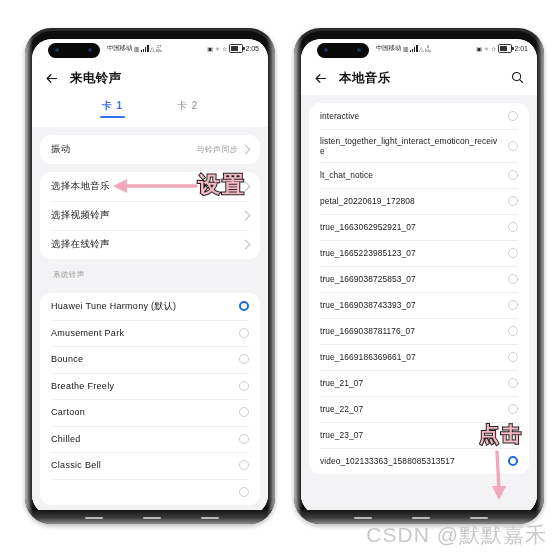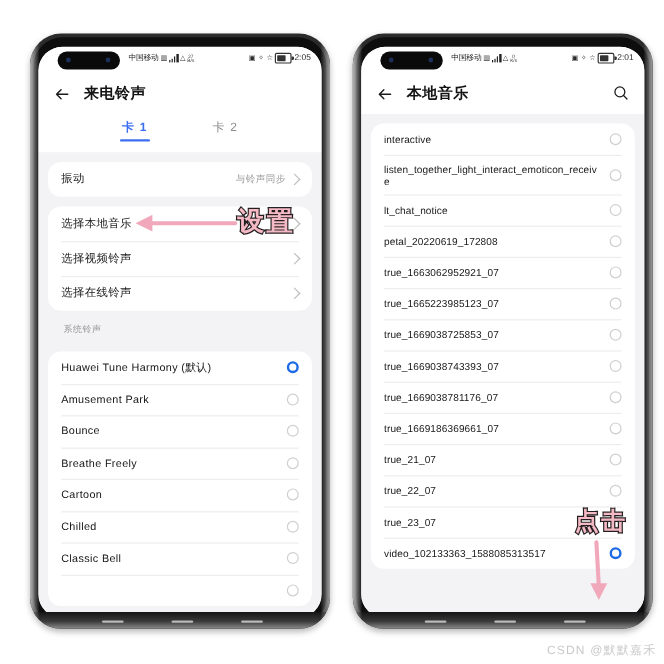--- a/index.html
+++ b/index.html
@@ -150,21 +150,21 @@
     color:#f4b9c4;
     -webkit-text-stroke:2px #231f20;
     paint-order:stroke fill;
     letter-spacing:2px;
   }
   .anno-shezhi{left:198px;top:170px;font-size:22px;}
   .anno-dianji{left:466px;top:421px;font-size:20px;margin-left:13px;}
 
   .watermark{
     position:absolute;right:6px;bottom:4px;
-    font-size:10px;color:#c9c9c9;letter-spacing:1px;
+    font-size:21px;color:#c9c9c9;letter-spacing:1px;
     font-family:"Liberation Sans","DejaVu Sans",sans-serif;
   }
 </style>
 </head>
 <body>
 
 <div class="stage">
 
   <div class="phone left">
     <div class="bezel">

